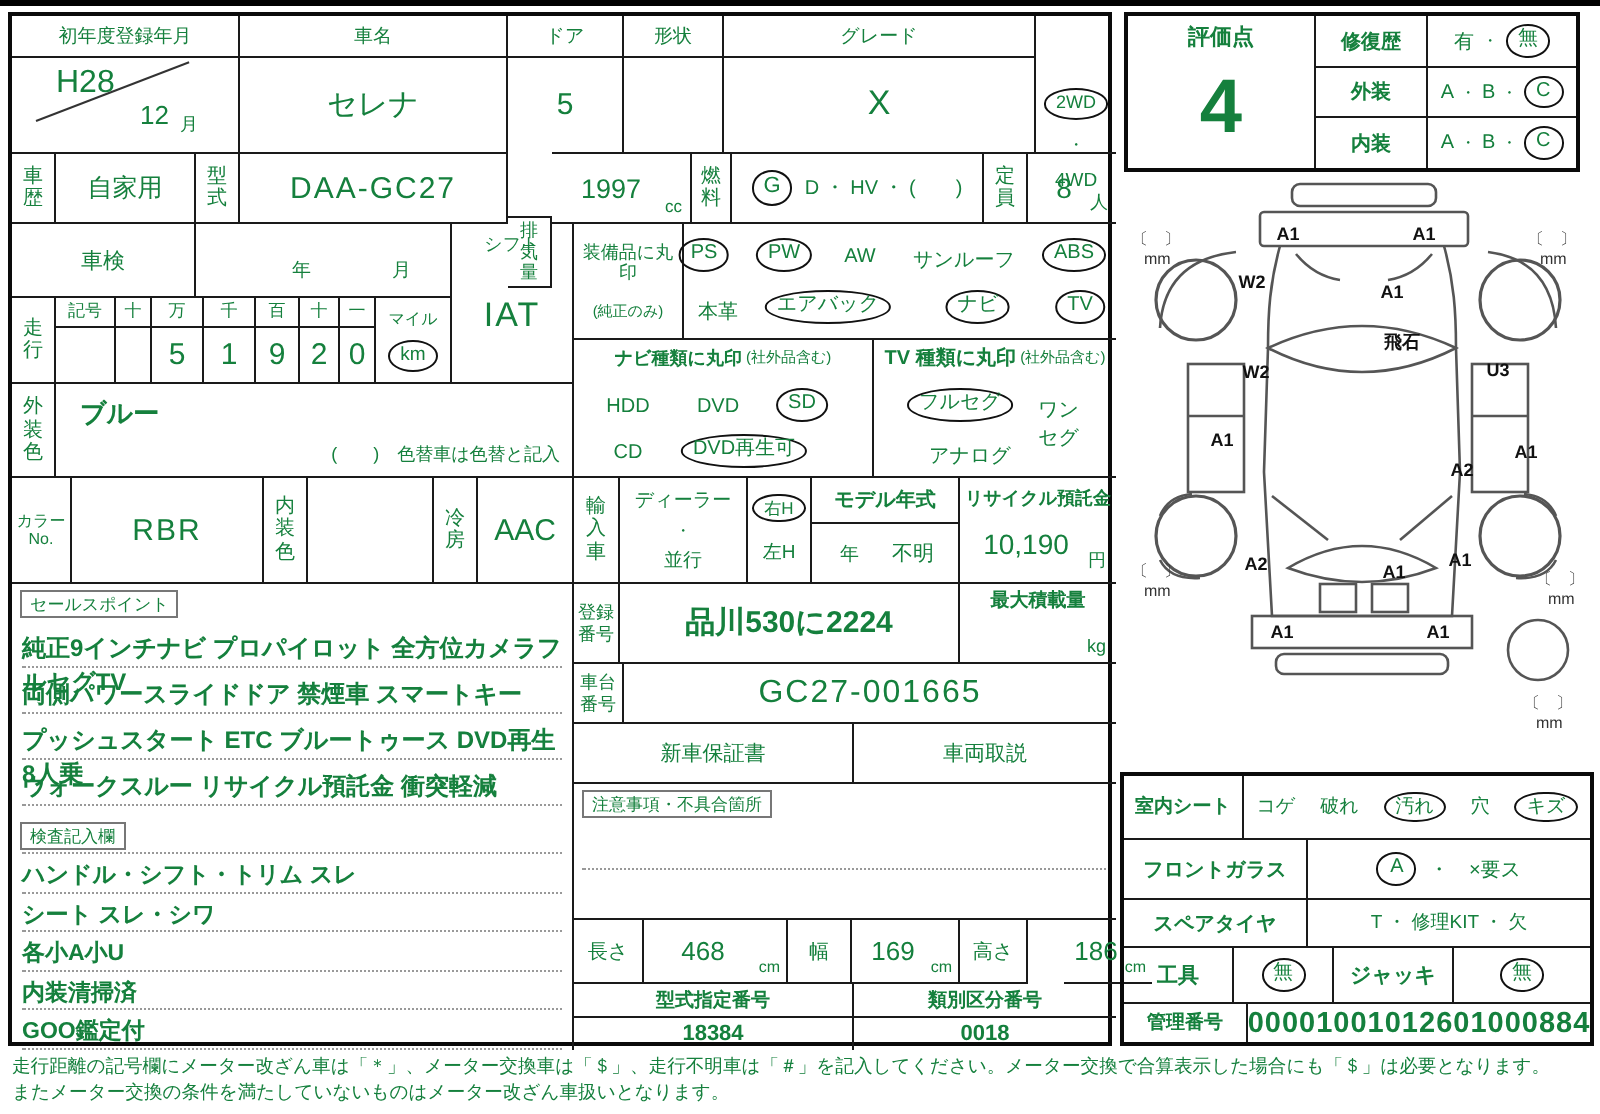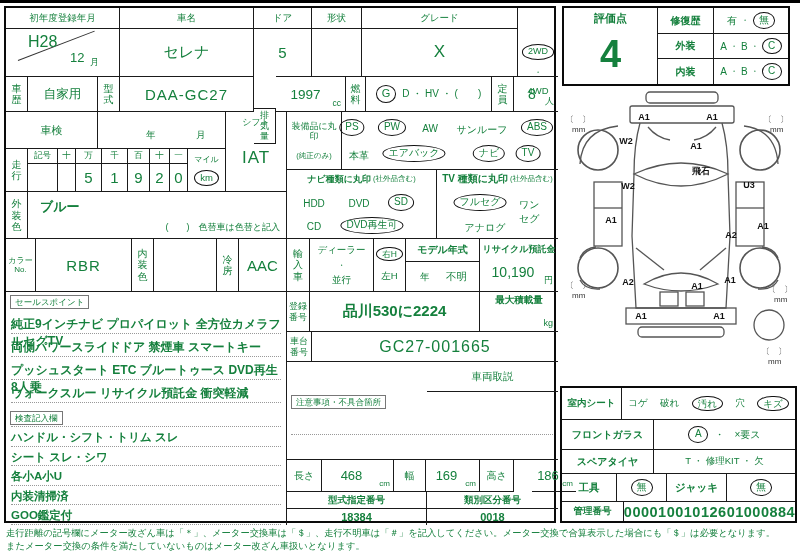--- a/index.html
+++ b/index.html
@@ -126,21 +126,21 @@
         <span style="font-size:7.5px;">(純正のみ)</span>
       </div>
       <span class="abs circ" style="left:65px;top:7px;transform:translateX(-50%);font-size:10px;">PS</span>
       <span class="abs circ" style="left:105px;top:7px;transform:translateX(-50%);font-size:10px;">PW</span>
       <span class="abs" style="left:143px;top:11px;transform:translateX(-50%);font-size:10px;">AW</span>
       <span class="abs" style="left:195px;top:11px;transform:translateX(-50%);font-size:10px;">サンルーフ</span>
       <span class="abs circ" style="left:250px;top:7px;transform:translateX(-50%);font-size:10px;">ABS</span>
       <span class="abs" style="left:72px;top:37px;transform:translateX(-50%);font-size:10px;">本革</span>
       <span class="abs circ" style="left:127px;top:33px;transform:translateX(-50%);font-size:10px;">エアバック</span>
       <span class="abs circ" style="left:202px;top:33px;transform:translateX(-50%);font-size:10px;">ナビ</span>
-      <span class="abs circ" style="left:241px;top:33px;transform:translateX(-50%);font-size:10px;">TV</span>
+      <span class="abs circ" style="left:253px;top:33px;transform:translateX(-50%);font-size:10px;">TV</span>
     </div>
 
     <div class="abs br bb" style="left:281px;top:162px;width:150px;height:69px;">
       <div class="ctr" style="height:18px;gap:2px;">
         <span style="font-size:9px;font-weight:bold;">ナビ種類に丸印</span>
         <span style="font-size:7.5px;">(社外品含む)</span>
       </div>
       <span class="abs" style="left:27px;top:28px;transform:translateX(-50%);font-size:10px;">HDD</span>
       <span class="abs" style="left:72px;top:28px;transform:translateX(-50%);font-size:10px;">DVD</span>
       <span class="abs circ" style="left:114px;top:24px;transform:translateX(-50%);font-size:10px;">SD</span>
@@ -189,20 +189,21 @@
     <div class="abs br bb vlab" style="left:281px;top:284px;width:23px;height:40px;font-size:9px;">登録番号</div>
     <div class="abs br bb ctr hand" style="left:304px;top:284px;width:170px;height:40px;font-size:15px;">品川530に2224</div>
     <div class="abs bb" style="left:474px;top:284px;width:78px;height:40px;">
       <div class="ctr" style="height:17px;font-size:9.5px;font-weight:bold;">最大積載量</div>
       <span class="abs" style="right:5px;bottom:3px;font-size:9px;">kg</span>
     </div>
 
     <div class="abs br bb vlab" style="left:281px;top:324px;width:25px;height:30px;font-size:9px;">車台番号</div>
     <div class="abs bb ctr" style="left:306px;top:324px;width:246px;height:30px;font-size:16px;letter-spacing:1px;">GC27-001665</div>
 
+    <div class="abs br bb ctr" style="left:281px;top:354px;width:140px;height:30px;font-size:10.5px;">新車保証書</div>
     <div class="abs bb ctr" style="left:421px;top:354px;width:131px;height:30px;font-size:10.5px;">車両取説</div>
 
     <div class="abs bb" style="left:281px;top:384px;width:271px;height:68px;">
       <span class="abs tab" style="left:4px;top:3px;">注意事項・不具合箇所</span>
       <div class="abs dot" style="left:4px;top:42px;width:262px;height:1px;"></div>
     </div>
 
     <div class="abs br bb ctr" style="left:281px;top:452px;width:35px;height:32px;font-size:10px;">長さ</div>
     <div class="abs br bb" style="left:316px;top:452px;width:72px;height:32px;">
       <div class="ctr" style="height:100%;font-size:13px;padding-right:12px;">468</div>

